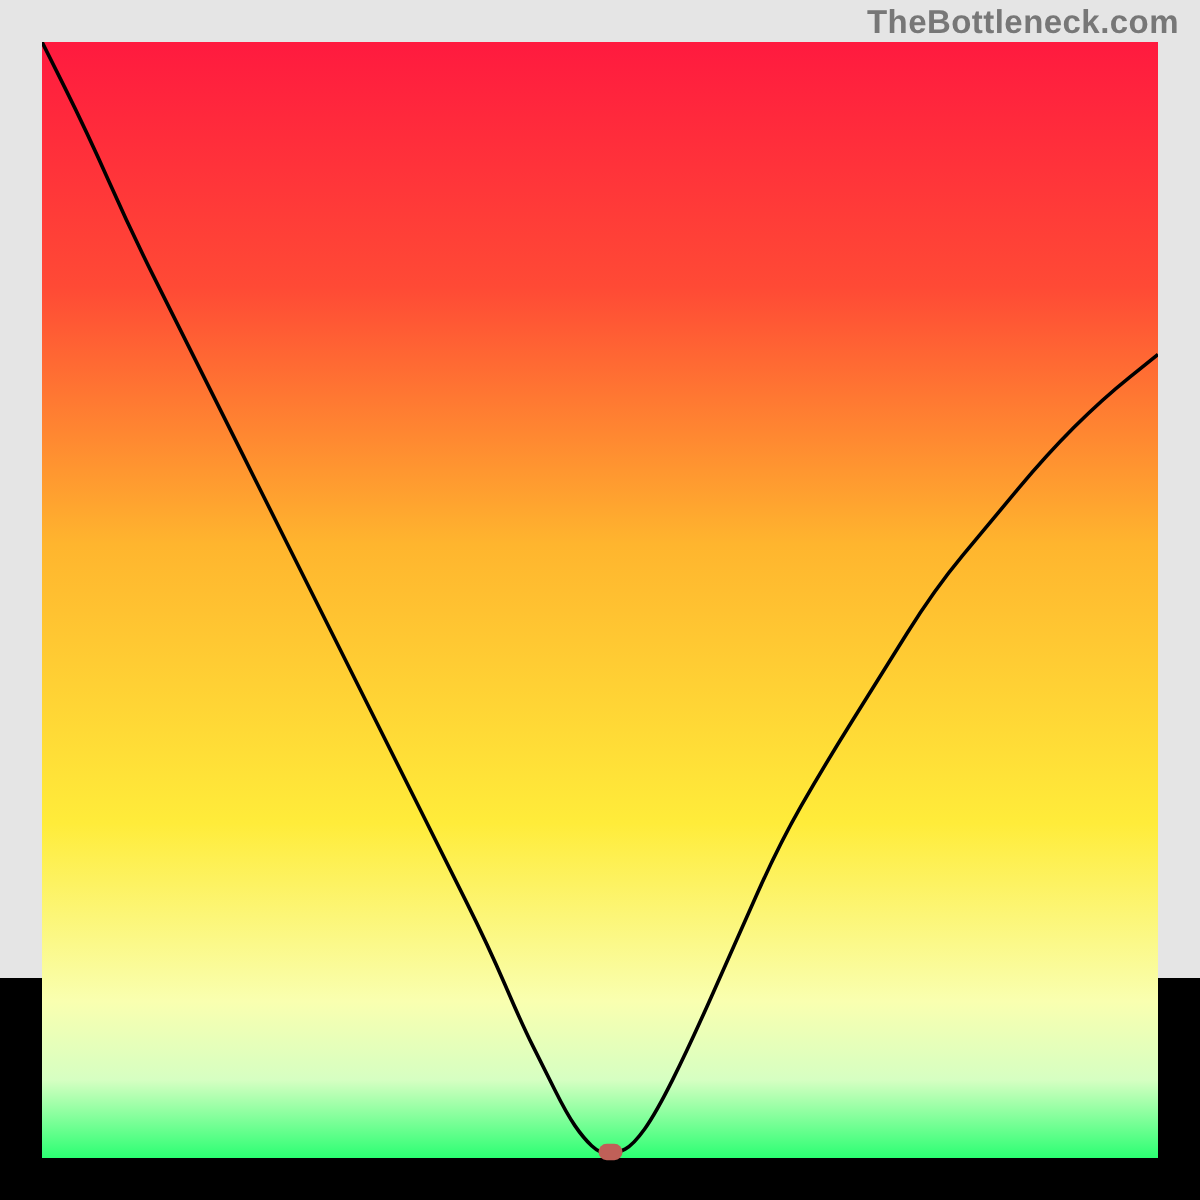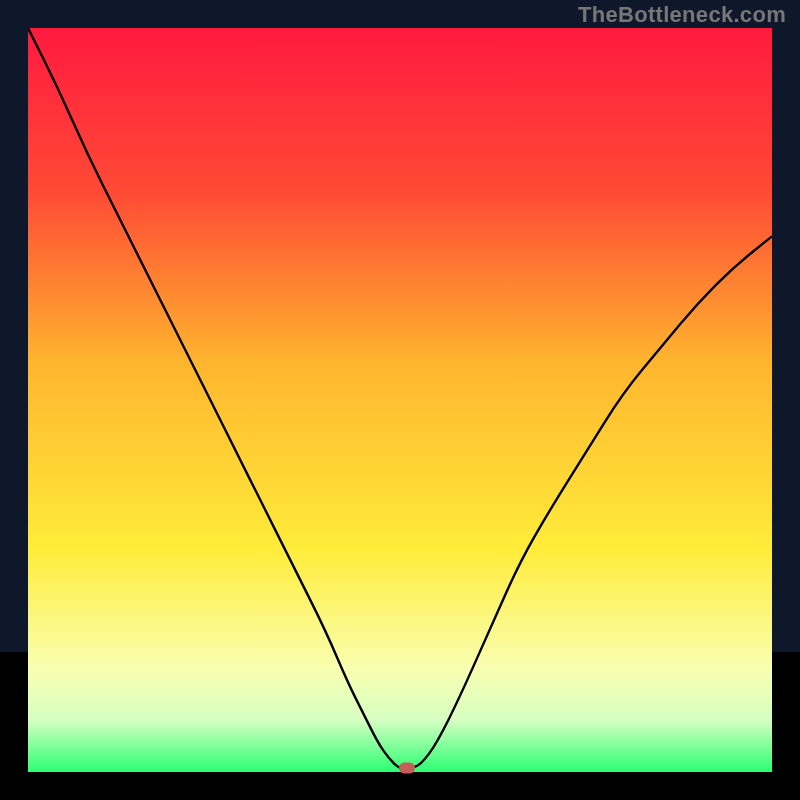--- a/index.html
+++ b/index.html
@@ -10,21 +10,21 @@
     background: #000000;
     font-family: Arial, Helvetica, sans-serif;
     overflow: hidden;
   }
   .frame {
     position: absolute;
     top: 0;
     left: 0;
     width: 800px;
     height: 652px;
-    background: #0f172a;
+    background: #e5e5e5;
     text-align: center;
   }
   .watermark {
     position: absolute;
     top: 2px;
     right: 14px;
     color: #777777;
     font-size: 22px;
     font-weight: 600;
     letter-spacing: 0.3px;

